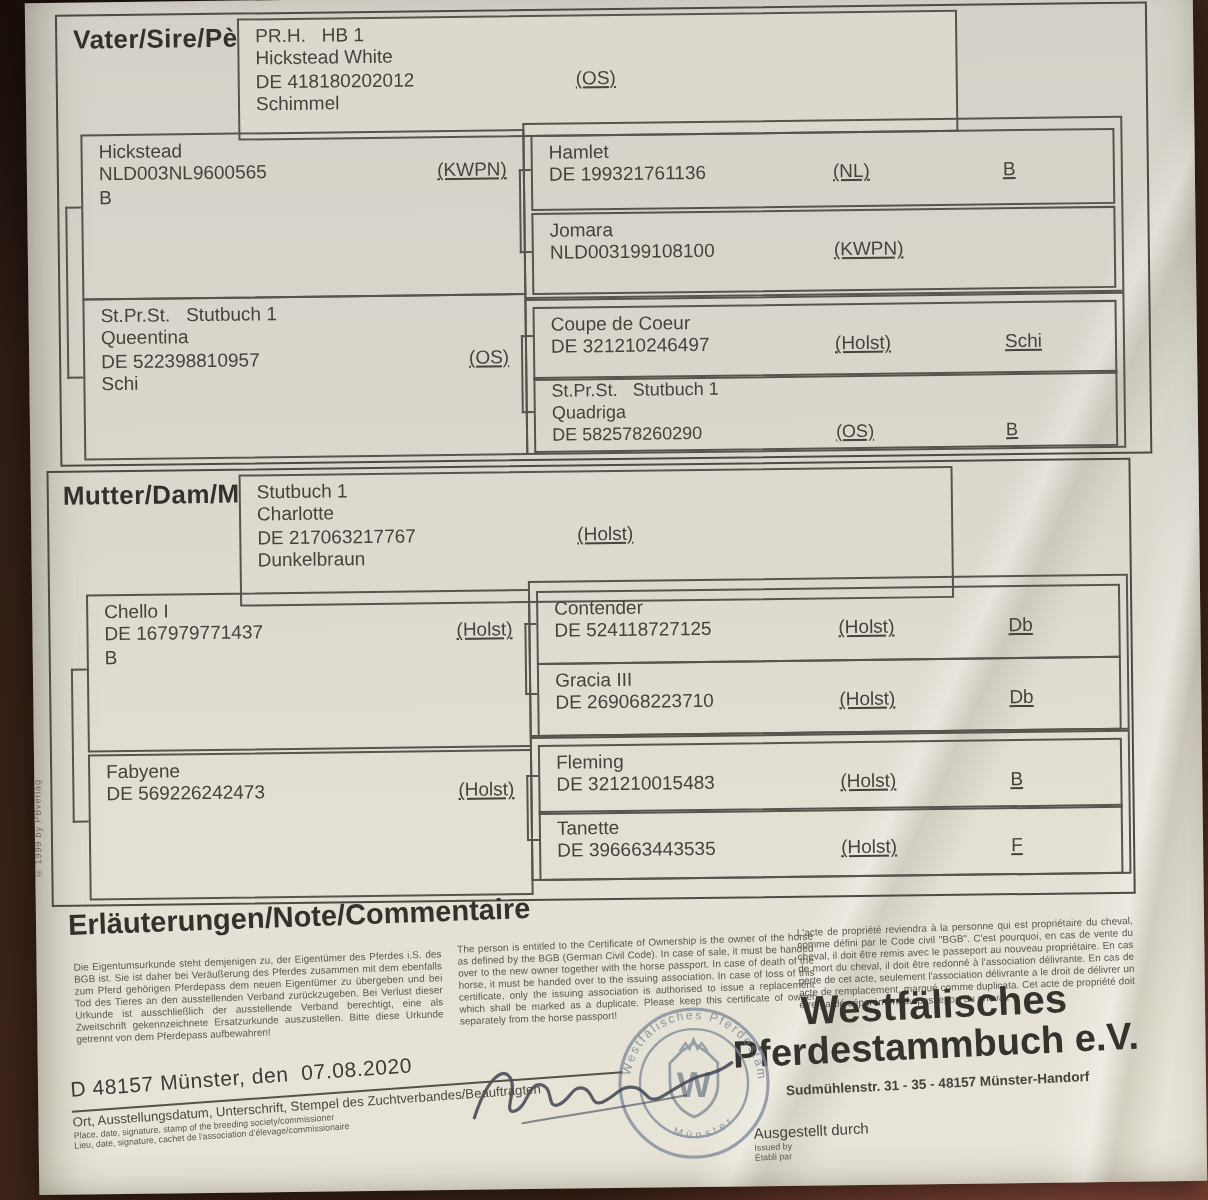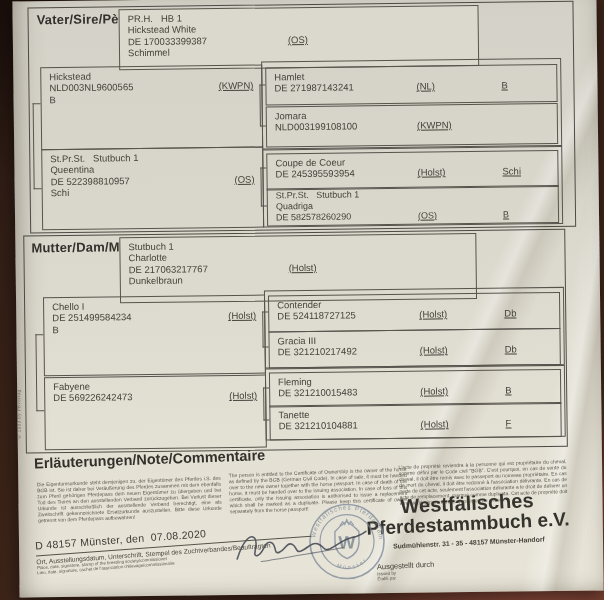--- a/index.html
+++ b/index.html
@@ -60,21 +60,21 @@
 
 <div class="stage">
   <div class="paper">
 
     <div class="outerbox" style="left:15px;top:6px;width:544px;height:224px;"></div>
     <div class="seclabel" style="left:24px;top:11px;">Vater/Sire/Père</div>
 
     <div class="pbox" style="left:106px;top:9px;width:358px;height:56px;background:#dbd8cd;">
       <div class="ln">PR.H.   HB 1</div>
       <div class="ln">Hickstead White</div>
-      <div class="ln"><span>DE 170033399387</span><span class="breed at168">(OS)</span></div>
+      <div class="ln"><span>DE 418180202012</span><span class="breed at168">(OS)</span></div>
       <div class="ln">Schimmel</div>
     </div>
 
     <div class="pbox" style="left:27px;top:66px;width:220px;height:78px;">
       <div class="ln">Hickstead</div>
       <div class="ln"><span>NLD003NL9600565</span><span class="breed brR">(KWPN)</span></div>
       <div class="ln">B</div>
     </div>
 
     <div class="pbox" style="left:27px;top:148px;width:220px;height:76px;">
@@ -82,31 +82,31 @@
       <div class="ln">Queentina</div>
       <div class="ln"><span>DE 522398810957</span><span class="breed brR">(OS)</span></div>
       <div class="ln">Schi</div>
     </div>
 
     <div class="groupbox" style="left:248px;top:63px;width:298px;height:86px;"></div>
     <div class="groupbox" style="left:248px;top:151px;width:298px;height:76px;"></div>
 
     <div class="pbox" style="left:252px;top:69px;width:290px;height:33px;">
       <div class="ln">Hamlet</div>
-      <div class="ln"><span>DE 271987143241</span><span class="breed at150">(NL)</span><span class="mark at235">B</span></div>
+      <div class="ln"><span>DE 199321761136</span><span class="breed at150">(NL)</span><span class="mark at235">B</span></div>
     </div>
 
     <div class="pbox" style="left:252px;top:108px;width:290px;height:36px;">
       <div class="ln">Jomara</div>
       <div class="ln"><span>NLD003199108100</span><span class="breed at150">(KWPN)</span></div>
     </div>
 
     <div class="pbox" style="left:252px;top:155px;width:290px;height:32px;">
       <div class="ln">Coupe de Coeur</div>
-      <div class="ln"><span>DE 245395593954</span><span class="breed at150">(Holst)</span><span class="mark at235">Schi</span></div>
+      <div class="ln"><span>DE 321210246497</span><span class="breed at150">(Holst)</span><span class="mark at235">Schi</span></div>
     </div>
 
     <div class="pbox sm" style="left:252px;top:190px;width:290px;height:35px;padding-top:1px;">
       <div class="ln">St.Pr.St.   Stutbuch 1</div>
       <div class="ln">Quadriga</div>
       <div class="ln"><span>DE 582578260290</span><span class="breed at150">(OS)</span><span class="mark at235">B</span></div>
     </div>
 
     <div class="conn" style="left:19px;top:102px;width:1.3px;height:86px;"></div>
     <div class="conn" style="left:19px;top:102px;width:8px;height:1.3px;"></div>
@@ -123,50 +123,50 @@
 
     <div class="pbox" style="left:104px;top:237px;width:355px;height:61px;background:#dcd9ce;">
       <div class="ln">Stutbuch 1</div>
       <div class="ln">Charlotte</div>
       <div class="ln"><span>DE 217063217767</span><span class="breed at168">(Holst)</span></div>
       <div class="ln">Dunkelbraun</div>
     </div>
 
     <div class="pbox" style="left:27px;top:296px;width:220px;height:74px;">
       <div class="ln">Chello I</div>
-      <div class="ln"><span>DE 251499584234</span><span class="breed brR">(Holst)</span></div>
+      <div class="ln"><span>DE 167979771437</span><span class="breed brR">(Holst)</span></div>
       <div class="ln">B</div>
     </div>
 
     <div class="pbox" style="left:27px;top:376px;width:220px;height:68px;">
       <div class="ln">Fabyene</div>
       <div class="ln"><span>DE 569226242473</span><span class="breed brR">(Holst)</span></div>
     </div>
 
     <div class="groupbox" style="left:248px;top:292px;width:298px;height:76px;"></div>
     <div class="groupbox" style="left:248px;top:370px;width:298px;height:70px;"></div>
 
     <div class="pbox" style="left:252px;top:297px;width:290px;height:32px;">
       <div class="ln">Contender</div>
       <div class="ln"><span>DE 524118727125</span><span class="breed at150">(Holst)</span><span class="mark at235">Db</span></div>
     </div>
 
     <div class="pbox" style="left:252px;top:333px;width:290px;height:32px;">
       <div class="ln">Gracia III</div>
-      <div class="ln"><span>DE 321210217492</span><span class="breed at150">(Holst)</span><span class="mark at235">Db</span></div>
+      <div class="ln"><span>DE 269068223710</span><span class="breed at150">(Holst)</span><span class="mark at235">Db</span></div>
     </div>
 
     <div class="pbox" style="left:252px;top:374px;width:290px;height:30px;">
       <div class="ln">Fleming</div>
       <div class="ln"><span>DE 321210015483</span><span class="breed at150">(Holst)</span><span class="mark at235">B</span></div>
     </div>
 
     <div class="pbox" style="left:252px;top:407px;width:290px;height:30px;">
       <div class="ln">Tanette</div>
-      <div class="ln"><span>DE 321210104881</span><span class="breed at150">(Holst)</span><span class="mark at235">F</span></div>
+      <div class="ln"><span>DE 396663443535</span><span class="breed at150">(Holst)</span><span class="mark at235">F</span></div>
     </div>
 
     <div class="conn" style="left:19px;top:333px;width:1.3px;height:77px;"></div>
     <div class="conn" style="left:19px;top:333px;width:8px;height:1.3px;"></div>
     <div class="conn" style="left:19px;top:409px;width:8px;height:1.3px;"></div>
     <div class="conn" style="left:246px;top:313px;width:1.3px;height:36px;"></div>
     <div class="conn" style="left:246px;top:313px;width:6px;height:1.3px;"></div>
     <div class="conn" style="left:246px;top:348px;width:6px;height:1.3px;"></div>
     <div class="conn" style="left:246px;top:389px;width:1.3px;height:33px;"></div>
     <div class="conn" style="left:246px;top:389px;width:6px;height:1.3px;"></div>

